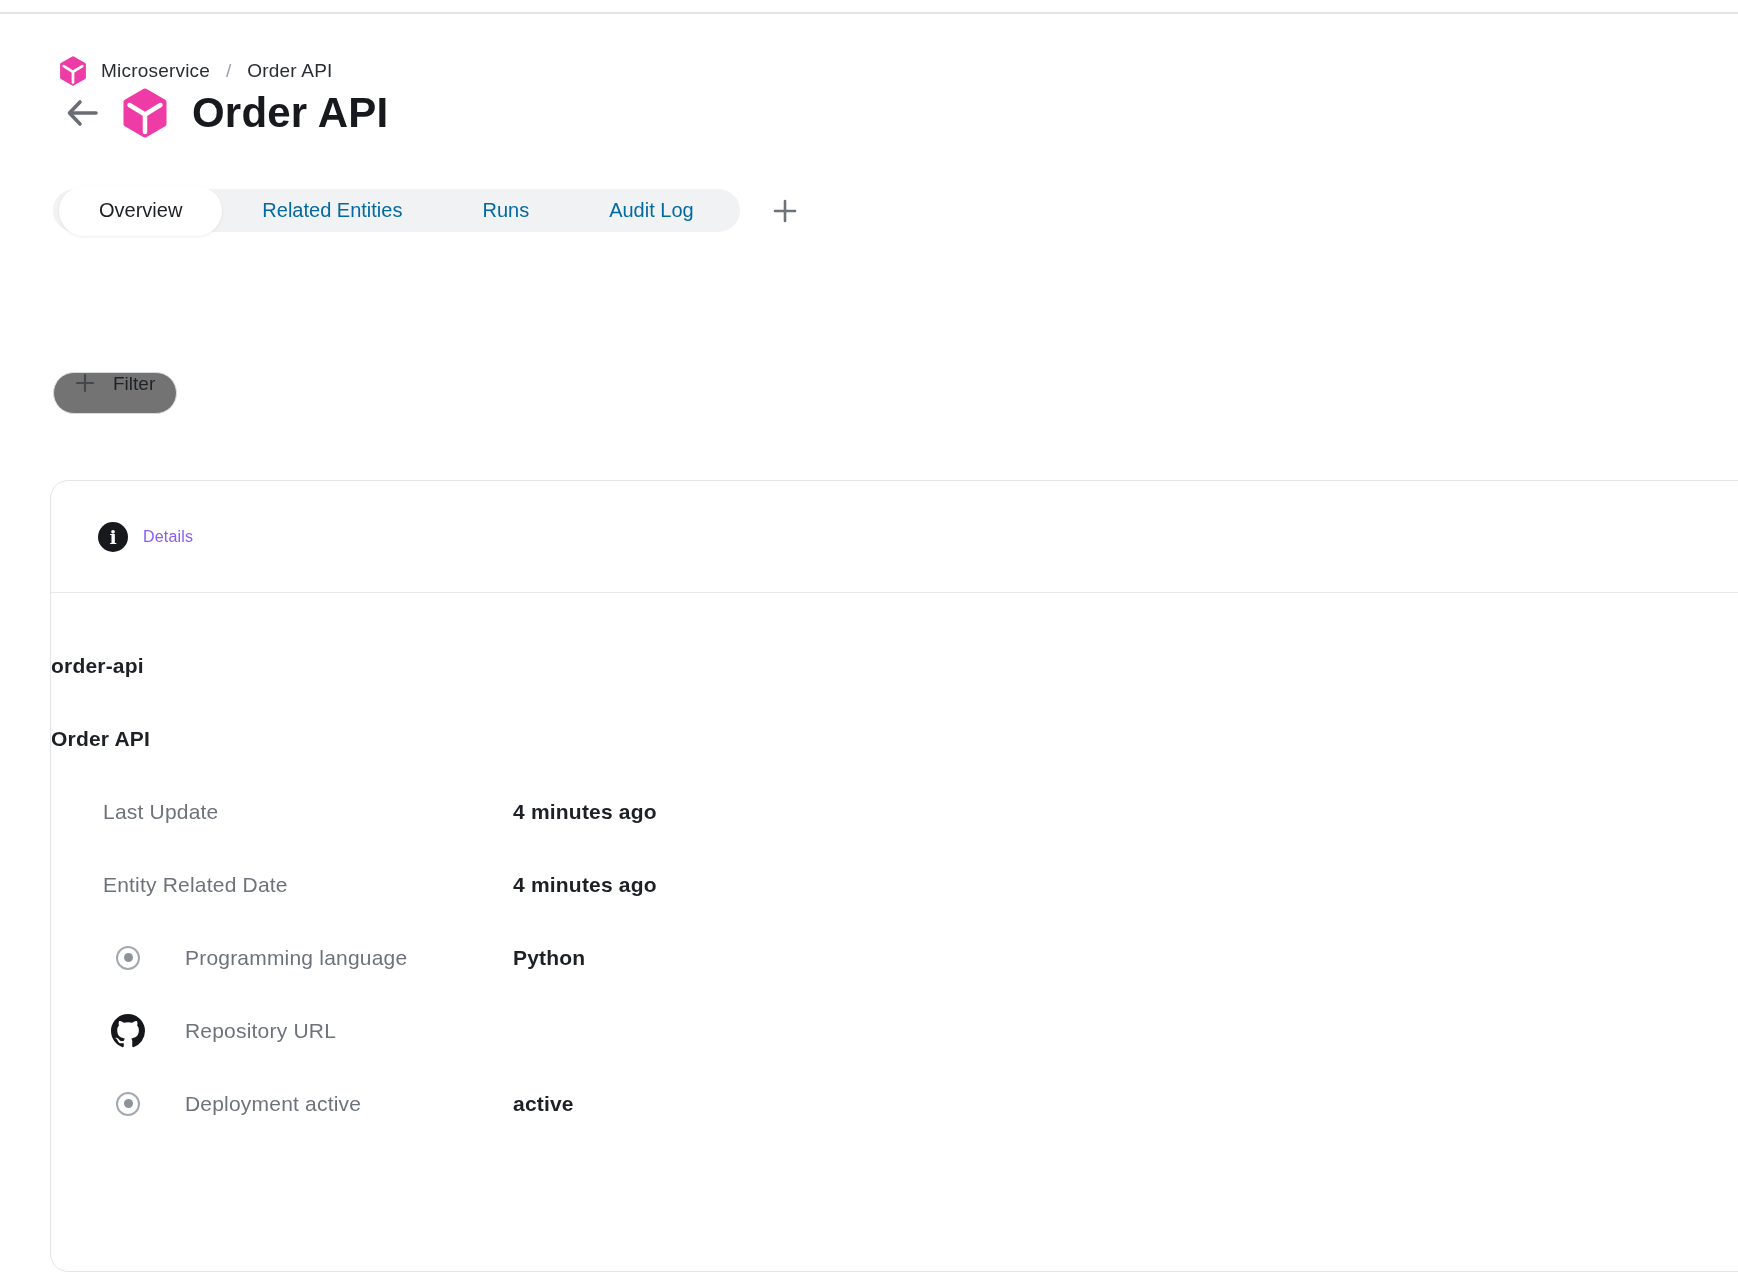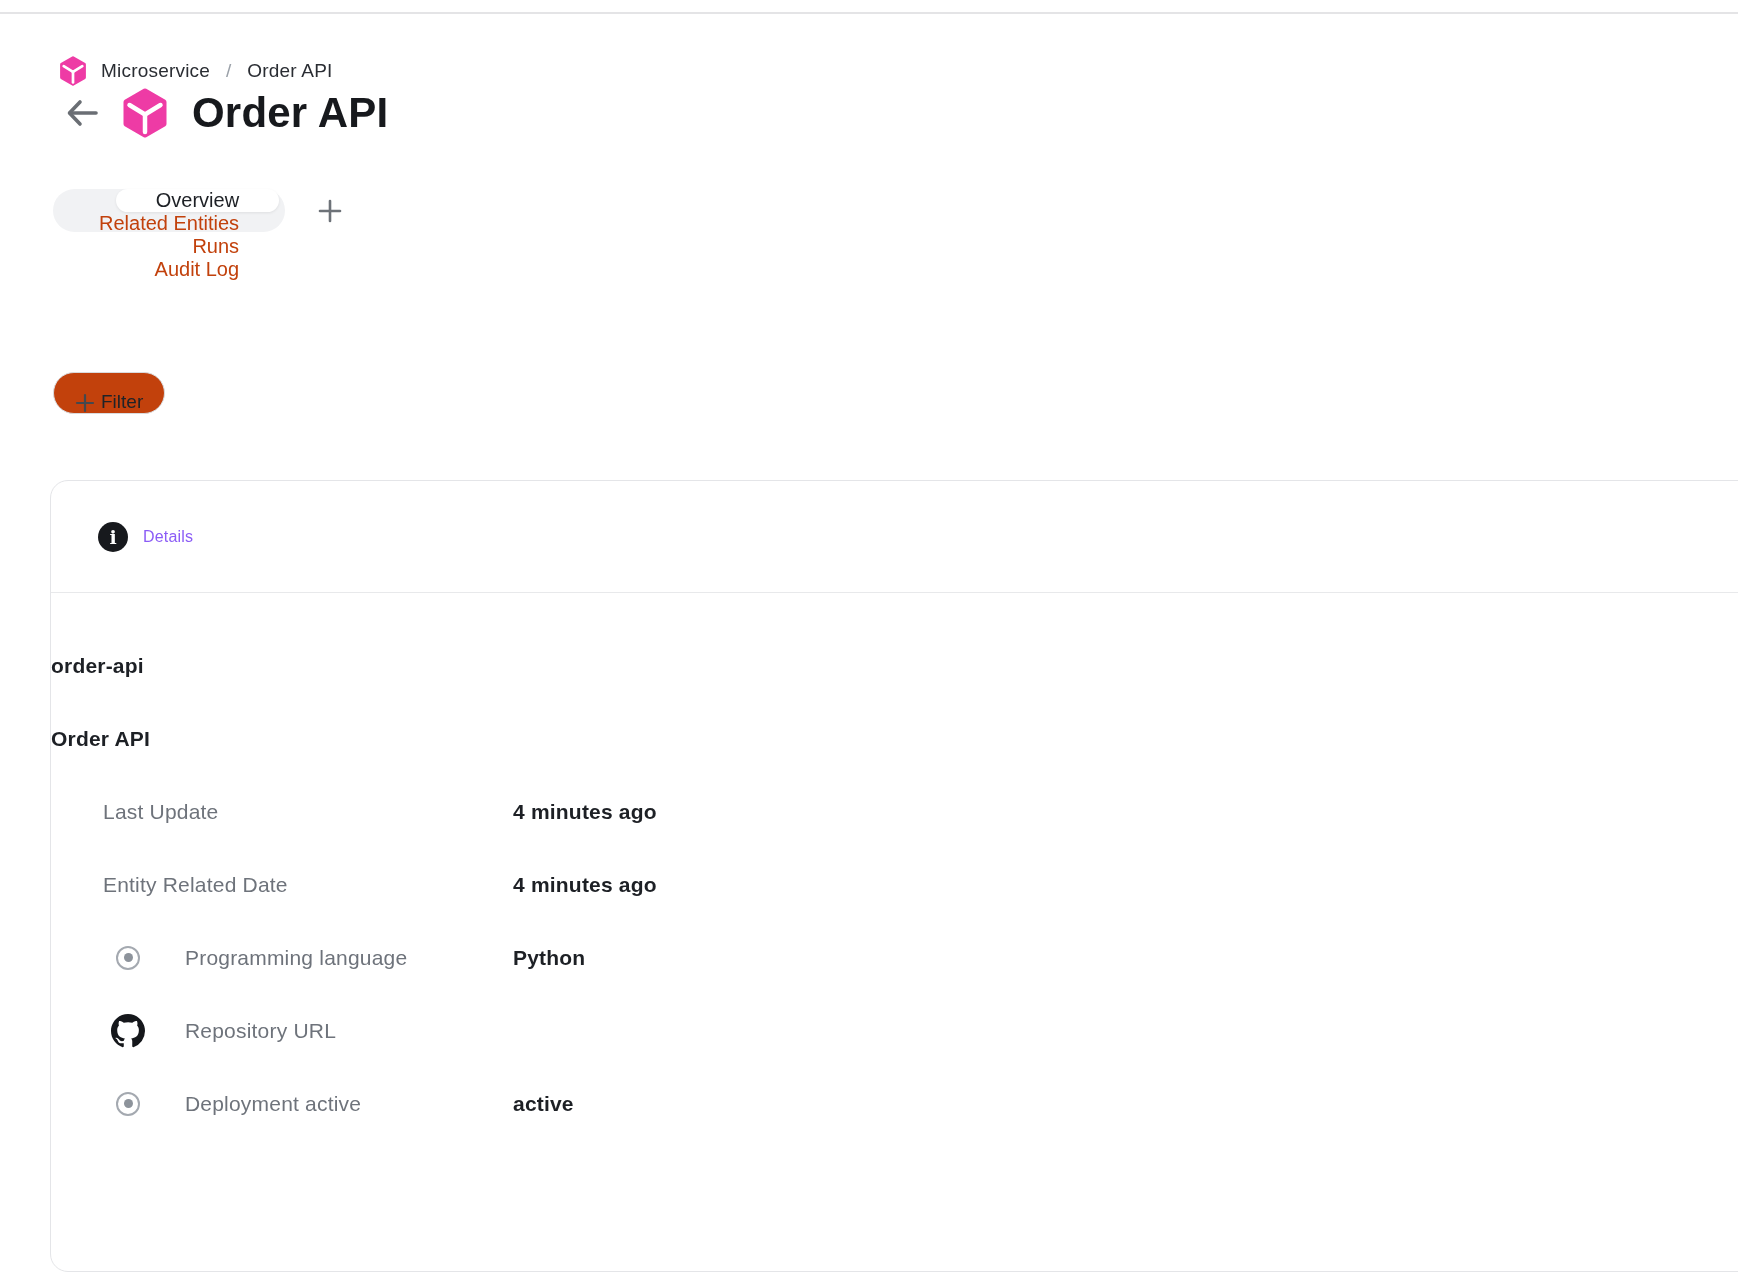--- a/index.html
+++ b/index.html
@@ -15,30 +15,30 @@
   .breadcrumb .sep { font-size:19px; color:#9aa0a8; margin:0 3px; }
 
   
   .title-row { position:absolute; left:62px; top:88px; display:flex; align-items:center; }
   .back-arrow { width:40px; height:40px; display:flex; align-items:center; justify-content:center; cursor:pointer; }
   .title-box-icon { width:50px; height:50px; margin-left:18px; }
   .page-title { margin-left:22px; font-size:42px; font-weight:700; color:#17191d; letter-spacing:.2px; }
 
   
   .tabs-row { position:absolute; left:53px; top:189px; display:flex; align-items:center; }
-  .tabs-container { display:flex; align-items:flex-end; height:43px; background:#f1f2f4; border-radius:30px; padding:0 6px;flex-direction:column; }
+  .tabs-container { display:flex; align-items:center; height:43px; background:#f1f2f4; border-radius:30px; padding:0 6px; }
   .tab { height:50px; display:flex; align-items:center; padding:0 40px; border-radius:25px;
-         font-size:20px; color:#c2410c; cursor:pointer; white-space:nowrap; }
+         font-size:20px; color:#0369a1; cursor:pointer; white-space:nowrap; }
   .tab.active { background:#ffffff; color:#1d2025; font-weight:500;
                 box-shadow:0 1px 3px rgba(0,0,0,.08); }
   .add-tab { margin-left:28px; width:34px; height:34px; display:flex; align-items:center; justify-content:center; cursor:pointer; }
 
   
-  .filter-btn { position:absolute; left:53px; top:372px; height:42px; display:inline-flex; align-items:flex-end;
-                gap:6px; padding:0 21px; background:#c2410c; border:1.5px solid #d9dbde; border-radius:21px; cursor:pointer; }
+  .filter-btn { position:absolute; left:53px; top:372px; height:42px; display:inline-flex; align-items:flex-start;
+                gap:18px; padding:0 21px; background:#737373; border:1.5px solid #d9dbde; border-radius:21px; cursor:pointer; }
   .filter-btn .flabel { font-size:19px; color:#1f2328; }
 
   
   .card { position:absolute; left:50px; top:480px; right:-30px; height:792px;
           background:#fff; border:1.5px solid #e4e5e8; border-radius:18px; }
   .card-header { height:112px; display:flex; align-items:center; padding-left:47px; gap:15px;
                  border-bottom:1.5px solid #e8e9eb; }
   .info-icon { width:30px; height:30px; border-radius:50%; background:#17191d; color:#fff;
                display:flex; align-items:center; justify-content:center;
                font-size:19px; font-weight:700; font-family:"DejaVu Serif",serif; }

